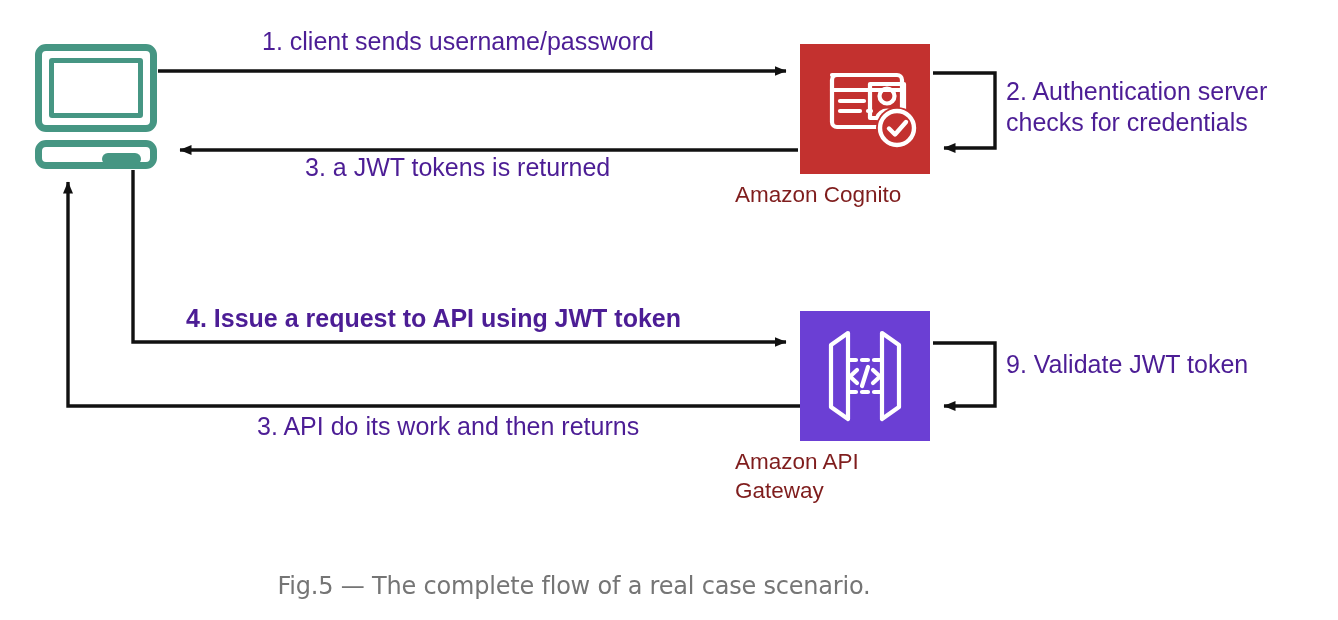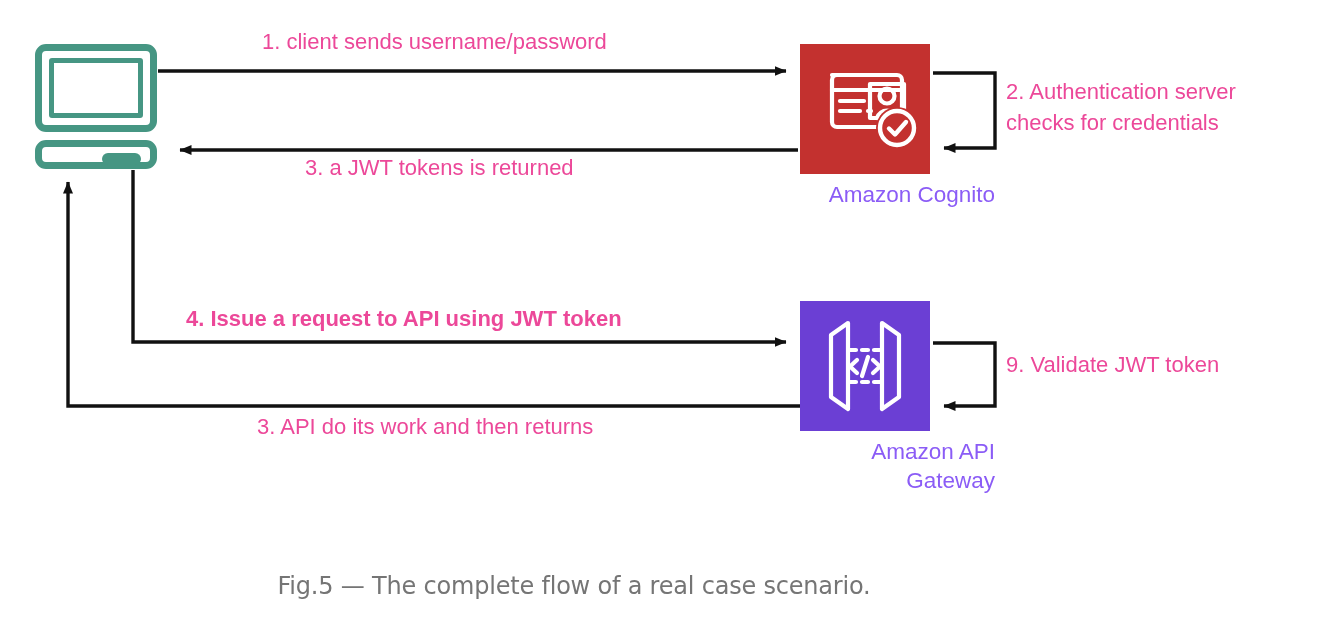--- a/index.html
+++ b/index.html
@@ -34,33 +34,33 @@
     position: relative;
     width: 130px;
     height: 130px;
   }
   .svc-label {
     position: absolute;
     left: 50%;
     transform: translateX(-50%);
     top: 136px;
     width: 260px;
-    text-align: right;
+    text-align: left;
     font-size: 22.5px;
     line-height: 29px;
-    color: #8b5cf6;
+    color: #7f1d1d;
     white-space: pre-line;
   }
 
   
   .step {
     position: absolute;
-    font-size: 22px;
+    font-size: 25px;
     line-height: 31px;
-    color: #ec4899;
+    color: #4c1d95;
     white-space: pre-line;
   }
 
   
   .caption {
     position: absolute;
     left: 0;
     top: 572px;
     width: 1148px;
     text-align: center;
@@ -182,21 +182,21 @@
         </g>
 
         <circle cx="97" cy="84" r="21" fill="#C3312F"></circle>
         <circle cx="97" cy="84" r="17" fill="none" stroke="#ffffff" stroke-width="4.4"></circle>
         <path d="M89,84.5 L95,90.5 L106,78" fill="none" stroke="#ffffff" stroke-width="4.4" stroke-linecap="round" stroke-linejoin="round"></path>
       </svg>
     </div>
     <div class="svc-label">Amazon Cognito</div>
   </div>
 
-  <div class="svc" style="left:800px; top:301px;border-radius:10px;">
+  <div class="svc" style="left:800px; top:311px;border-radius:10px;">
     <div class="svc-box">
       <svg viewBox="0 0 130 130" width="130" height="130" xmlns="http://www.w3.org/2000/svg">
         <rect x="0" y="0" width="130" height="130" fill="#6B3FD4"></rect>
         <g stroke="#ffffff" stroke-width="4.2" fill="none" stroke-linecap="round" stroke-linejoin="round">
 
           <path d="M48,22 L31,34 L31,96 L48,108 z"></path>
 
           <path d="M82,22 L99,34 L99,96 L82,108 z"></path>
 
           <path d="M50,49 L82,49" stroke-dasharray="6 6"></path>

